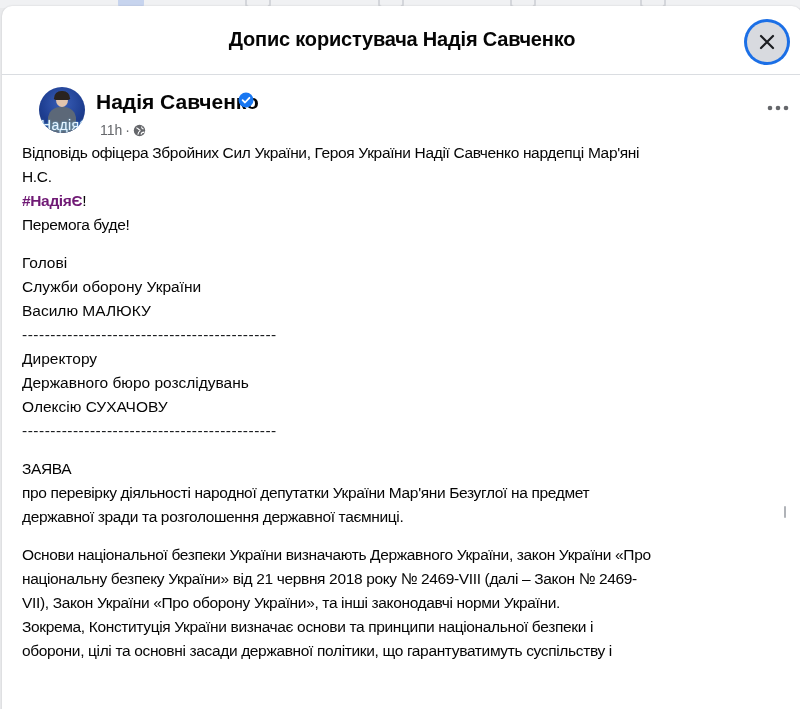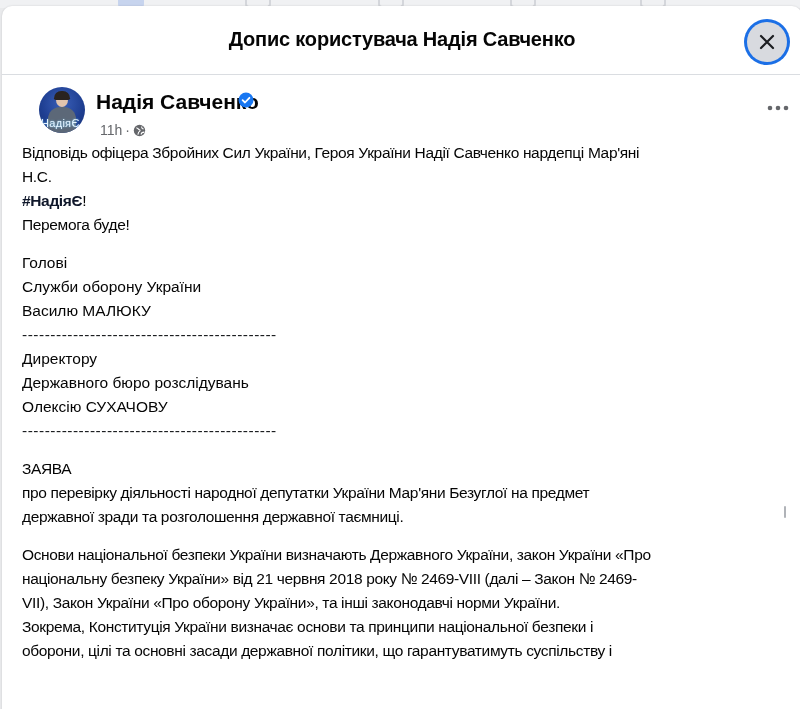--- a/index.html
+++ b/index.html
@@ -90,21 +90,21 @@
     width: 16px; height: 9px; border-radius: 8px 8px 2px 2px;
     background: #2a2320;
   }
   .avatar .figure-body {
     position: absolute; left: 9px; top: 20px;
     width: 28px; height: 28px; border-radius: 12px 12px 0 0;
     background: #5c6878;
   }
   .avatar .avatar-logo {
     position: absolute; left: 2px; top: 30px; width: 42px;
-    font-size: 11px; color: #e6f4ff; text-align: left;
+    font-size: 14px; color: #e6f4ff; text-align: right;
     letter-spacing: 0.3px;
     text-shadow: 0 0 2px #7fd0ff;
   }
   .author-name {
     position: absolute;
     left: 76px; top: 15px;
     font-size: 21px; font-weight: bold; color: #050505;
   }
   .verified-icon {
     position: absolute;
@@ -129,21 +129,21 @@
   .post-body {
     padding: 0 20px 0 2px;
     font-size: 15.5px;
     line-height: 24px;
     color: #050505;
   }
   .post-body .block { margin: 0; }
   .post-body .gap-sm { height: 14px; }
   .post-body .gap-md { height: 14px; }
   .condensed { font-family: "Liberation Sans Narrow", "Liberation Sans", sans-serif; font-stretch: condensed; letter-spacing: -0.35px; }
-  .hashtag { color: #0f172a; font-weight: bold; cursor: pointer; }
+  .hashtag { color: #701a75; font-weight: bold; cursor: pointer; }
   .line { display: block; white-space: nowrap; }
   .dashes { letter-spacing: 0.5px; color: #1c1e21; }
   .scroll-thumb {
     position: absolute;
     left: 782px; top: 500px;
     width: 2px; height: 12px;
     background: #b0b3b8; border-radius: 1px;
   }
 </style>
 </head>

